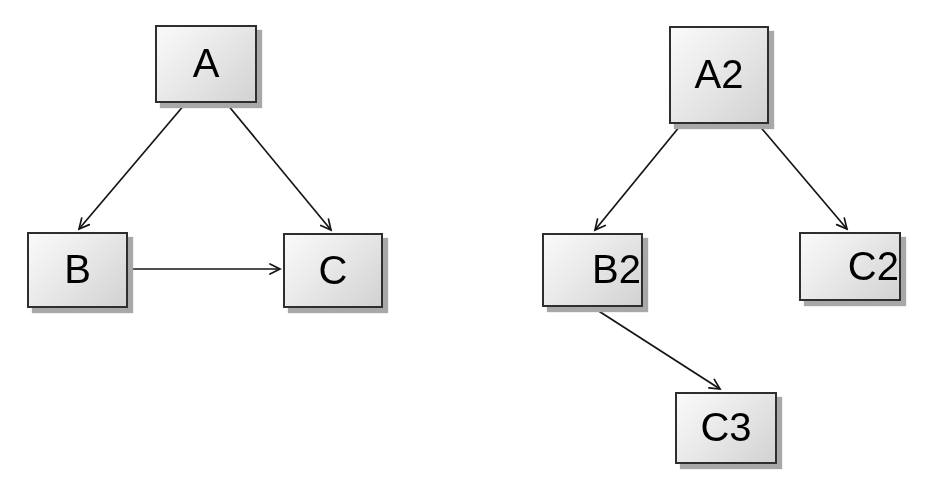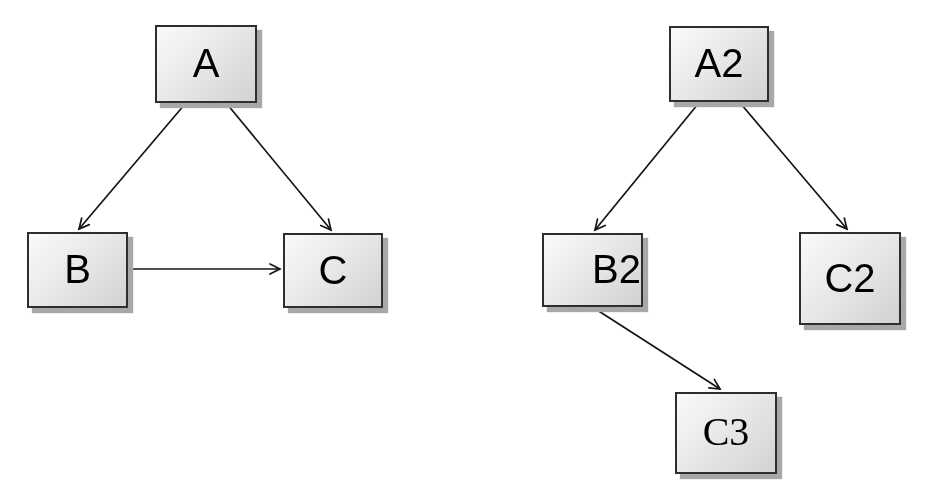--- a/index.html
+++ b/index.html
@@ -67,26 +67,26 @@
   <div id="nodes-layer">
       <div class="node" style="left: 155px; top: 25px; width: 102px; height: 78px;">
         <span class="node-label">A</span>
       </div>
       <div class="node" style="left: 27px; top: 232px; width: 101px; height: 76px;">
         <span class="node-label">B</span>
       </div>
       <div class="node" style="left: 283px; top: 233px; width: 100px; height: 75px;">
         <span class="node-label">C</span>
       </div>
-      <div class="node" style="left: 669px; top: 26px; width: 100px; height: 76px;">
+      <div class="node" style="left: 669px; top: 26px; width: 100px; height: 98px;">
         <span class="node-label">A2</span>
       </div>
       <div class="node" style="left: 542px; top: 233px; width: 101px; height: 74px; justify-content: flex-end;">
         <span class="node-label">B2</span>
       </div>
-      <div class="node" style="left: 799px; top: 232px; width: 102px; height: 93px;">
+      <div class="node" style="left: 799px; top: 232px; width: 102px; height: 69px; justify-content: flex-end;">
         <span class="node-label">C2</span>
       </div>
-      <div class="node" style="left: 675px; top: 392px; width: 102px; height: 82px; font-family: Liberation Serif, serif;">
+      <div class="node" style="left: 675px; top: 392px; width: 102px; height: 72px;">
         <span class="node-label">C3</span>
       </div>
     </div>
 </div>
 
 </body></html>

